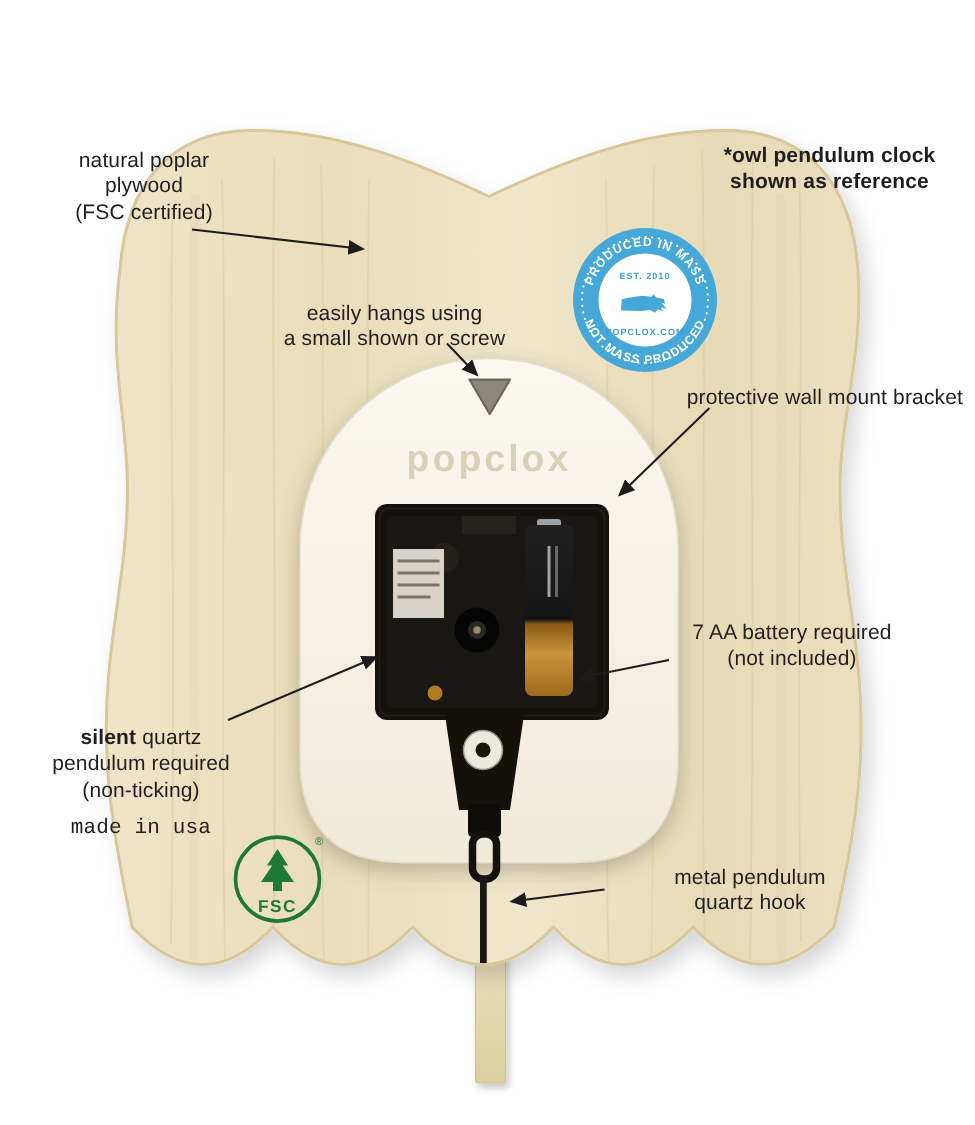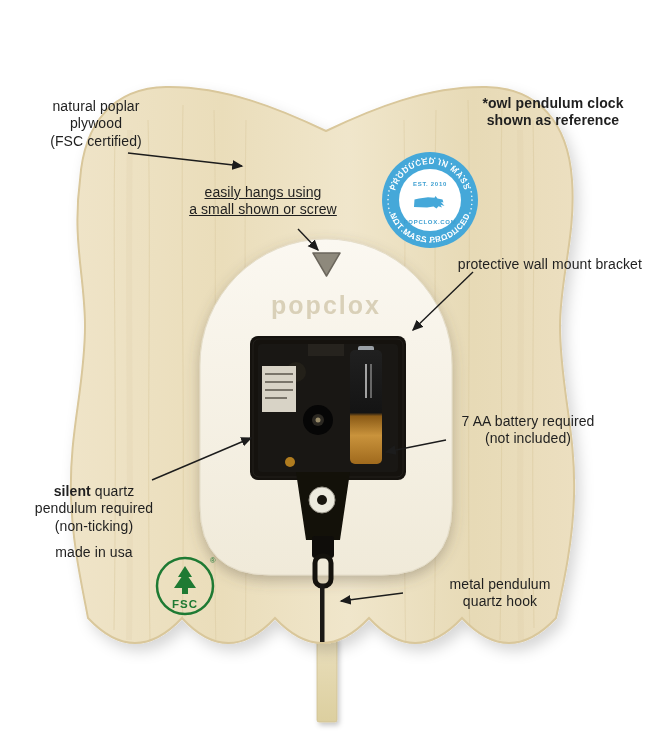--- a/index.html
+++ b/index.html
@@ -5,21 +5,21 @@
   html,body{margin:0;padding:0;background:#ffffff;}
   #stage{
     position:relative;width:650px;height:750px;background:#ffffff;overflow:hidden;
     font-family:"Liberation Sans", sans-serif;color:#1f1f1f;
   }
   .abs{position:absolute;}
   .note{position:absolute;font-size:14px;line-height:1.24;color:#1f1f1f;letter-spacing:.1px;text-align:right;}
   .center{text-align:center;}
   .semi{font-weight:bold;}
   .b{font-weight:bold;margin-top:20px;}
-  .gap-top{margin-top:9px;}
+  .gap-top{margin-top:9px;font-family:Liberation Mono, monospace;}
   svg{display:block;}
   .badge-arc{fill:#ffffff;font-weight:bold;font-size:8px;letter-spacing:.8px;}
   .badge-small{fill:#3d9fd1;font-weight:bold;font-size:6px;letter-spacing:.7px;}
   .brand-text{font-weight:bold;font-size:25px;letter-spacing:2px;fill:#d9d0b8;}
   .fsc-text{font-weight:bold;font-size:11.5px;letter-spacing:1px;fill:#1e7a33;}
   .fsc-reg{font-size:7.5px;fill:#1e7a33;}
 </style>
 </head>
 <body>
 
@@ -191,21 +191,21 @@
     <div>*owl pendulum clock</div>
     <div>shown as reference</div>
   </div>
 
   <div class="note center" style="left:28px;top:98px;width:136px;">
     <div>natural poplar</div>
     <div>plywood</div>
     <div>(FSC certified)</div>
   </div>
 
-  <div class="note center" style="left:186px;top:184px;width:154px;text-decoration:underline;">
+  <div class="note center" style="left:186px;top:200px;width:154px;">
     <div>easily hangs using</div>
     <div>a small shown or screw</div>
   </div>
 
   <div class="note" style="left:432px;top:256px;width:210px;">
     <div>protective wall mount bracket</div>
   </div>
 
   <div class="note center" style="left:444px;top:413px;width:168px;">
     <div>7 AA battery required</div>

